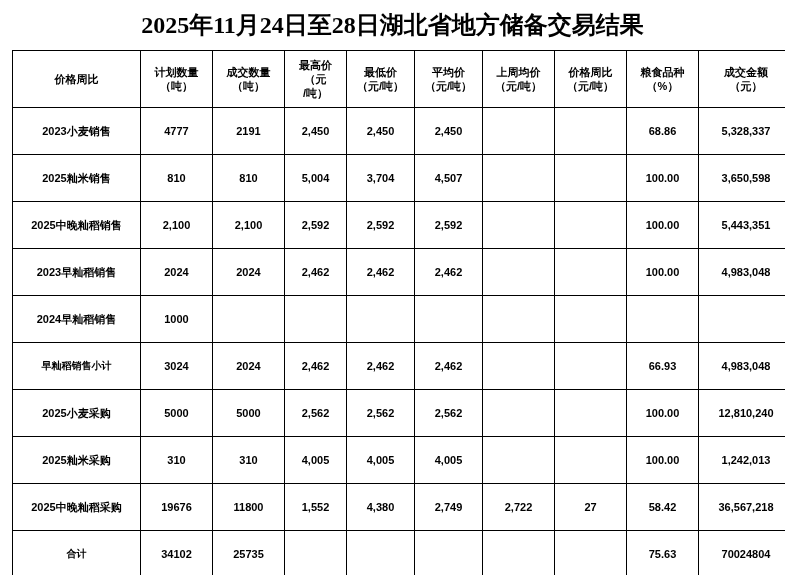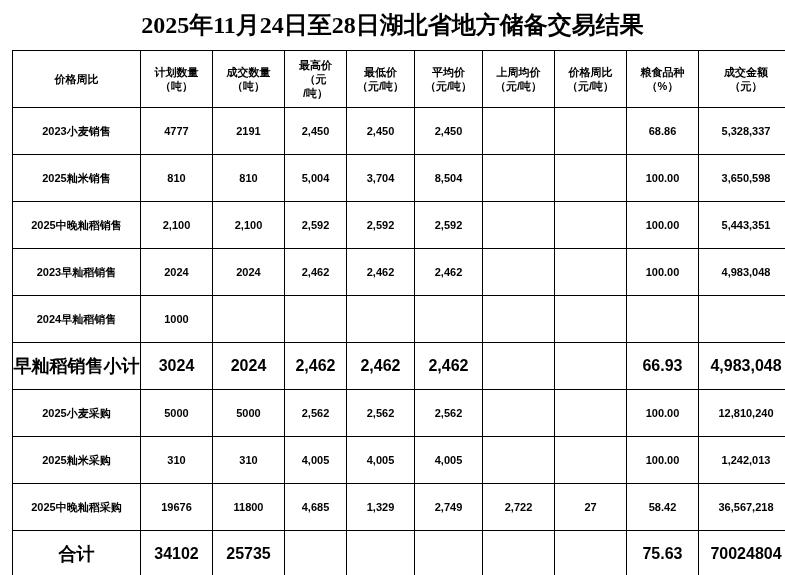--- a/index.html
+++ b/index.html
@@ -52,27 +52,27 @@
     font-size: 11.5px;
     line-height: 14px;
   }
   thead th .hdr-line {
     display: block;
   }
   tbody td {
     height: 46px;
   }
   tr.subtotal td, tr.total td {
-    font-size: 16px;
+    font-size: 11px;
   }
   td.label {
     font-size: 11.5px;
   }
   tr.subtotal td.label, tr.total td.label {
-    font-size: 18px;
+    font-size: 10px;
   }
   .num {
     font-family: "Liberation Sans", sans-serif;
   }
 </style>
 </head>
 <body>
 
 <div class="page">
   <div class="doc-title">2025年11月24日至28日湖北省地方储备交易结果</div>
@@ -146,21 +146,21 @@
           <td class="num"></td>
           <td class="num">68.86</td>
           <td class="num">5,328,337</td>
         </tr>
         <tr>
           <td class="label">2025籼米销售</td>
           <td class="num">810</td>
           <td class="num">810</td>
           <td class="num">5,004</td>
           <td class="num">3,704</td>
-          <td class="num">8,504</td>
+          <td class="num">4,507</td>
           <td class="num"></td>
           <td class="num"></td>
           <td class="num">100.00</td>
           <td class="num">3,650,598</td>
         </tr>
         <tr>
           <td class="label">2025中晚籼稻销售</td>
           <td class="num">2,100</td>
           <td class="num">2,100</td>
           <td class="num">2,592</td>
@@ -228,22 +228,22 @@
           <td class="num">4,005</td>
           <td class="num"></td>
           <td class="num"></td>
           <td class="num">100.00</td>
           <td class="num">1,242,013</td>
         </tr>
         <tr>
           <td class="label">2025中晚籼稻采购</td>
           <td class="num">19676</td>
           <td class="num">11800</td>
-          <td class="num">4,685</td>
-          <td class="num">1,329</td>
+          <td class="num">1,552</td>
+          <td class="num">4,380</td>
           <td class="num">2,749</td>
           <td class="num">2,722</td>
           <td class="num">27</td>
           <td class="num">58.42</td>
           <td class="num">36,567,218</td>
         </tr>
         <tr class="total">
           <td class="label">合计</td>
           <td class="num">34102</td>
           <td class="num">25735</td>

